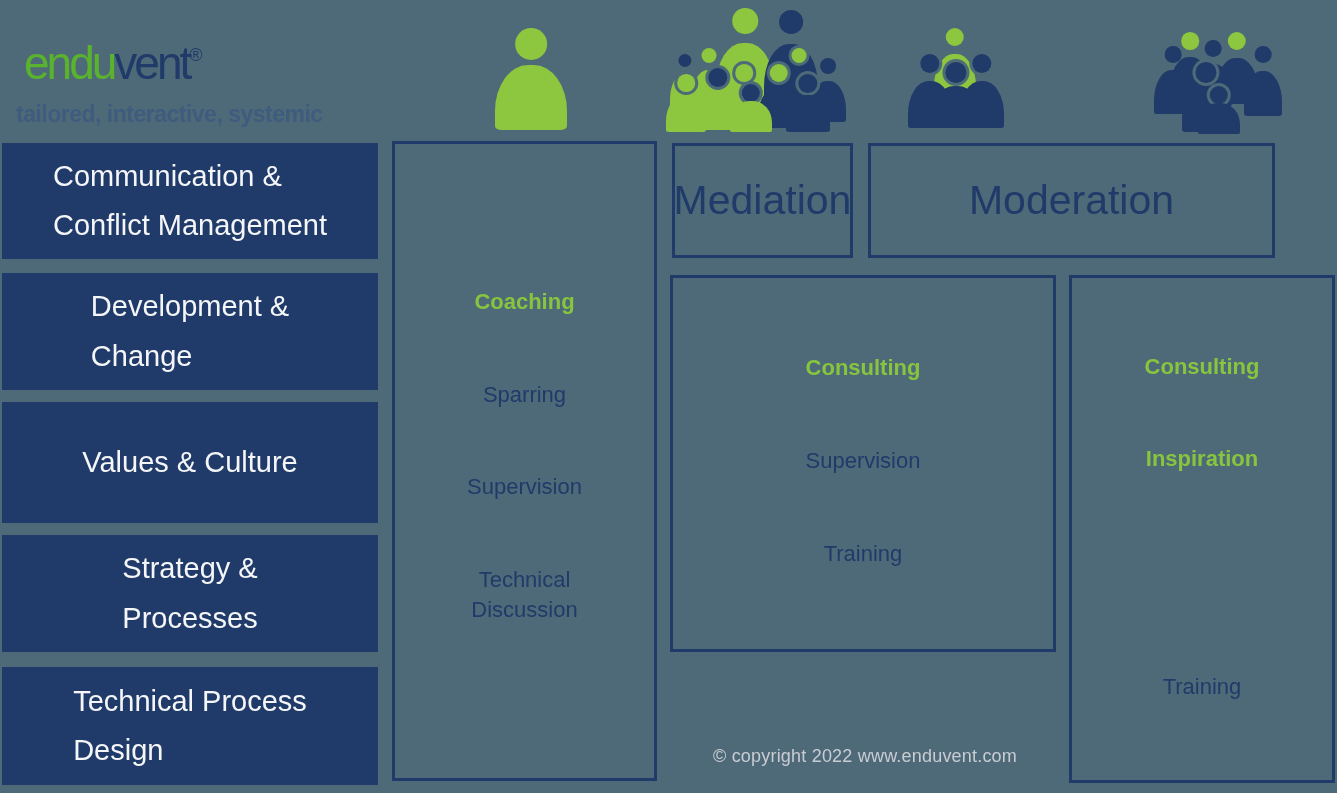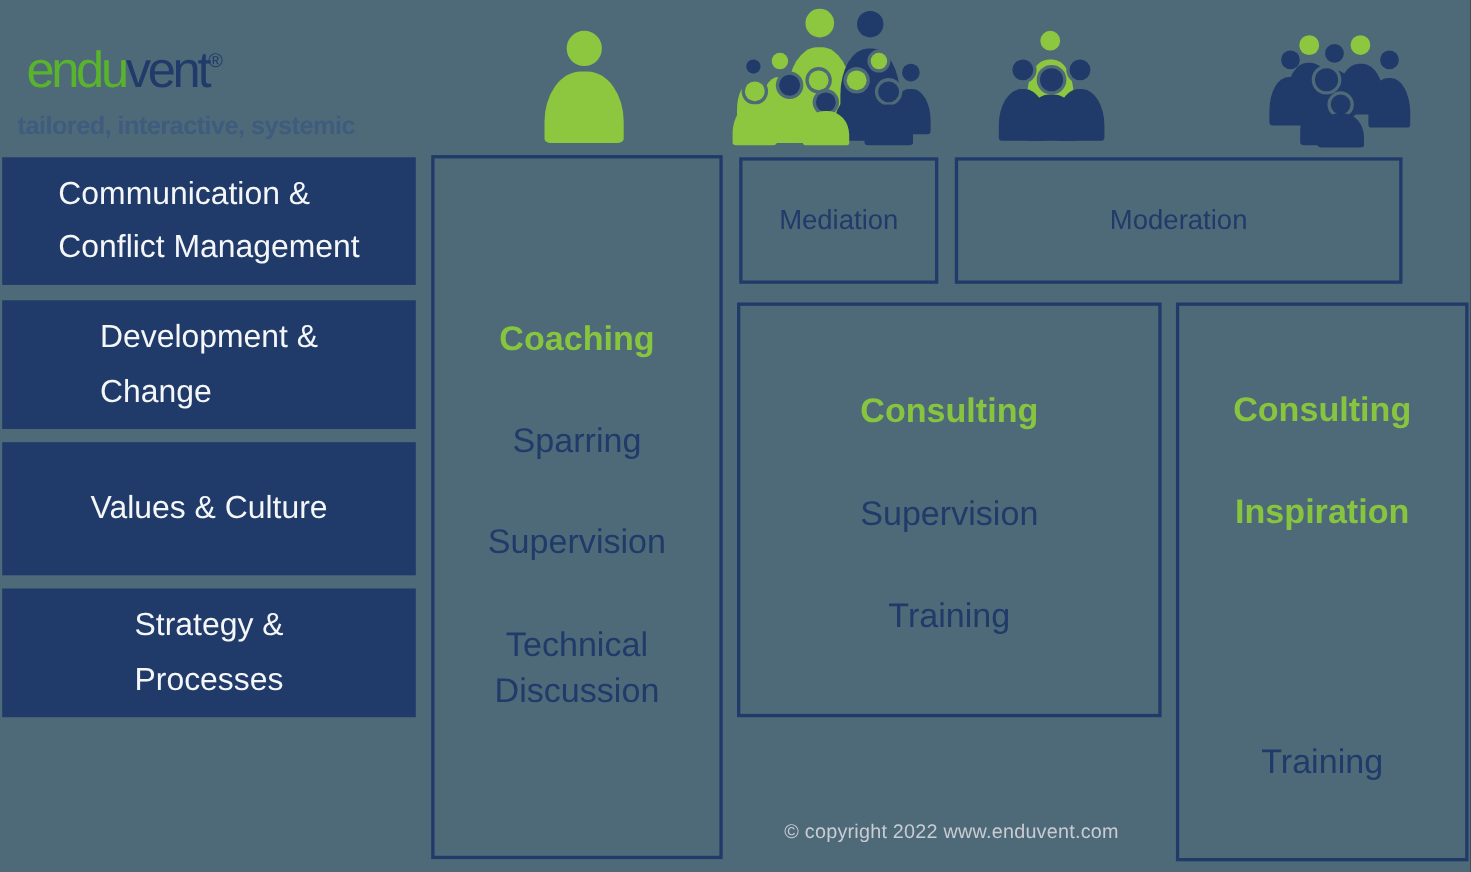--- a/index.html
+++ b/index.html
@@ -33,25 +33,25 @@
           aspect-ratio:1/1;border-radius:50%;background:var(--hc,var(--c));
           box-shadow:0 0 0 3px var(--background)}
   .pn .bd{position:absolute;left:0;right:0;bottom:0;top:36%;
           border-radius:46% 46% 8% 8%/70% 70% 6% 6%;background:var(--c)}
   
   .cat{position:absolute;left:2px;width:376px;background:var(--navy);
        display:flex;align-items:center;justify-content:center;text-align:left;
        color:var(--white-text);font-size:29px;line-height:1.7;white-space:pre-line}
   
   .obox{position:absolute;border:3px solid var(--navy)}
-  .svc{position:absolute;left:0;right:0;text-align:center;font-size:31px;
+  .svc{position:absolute;left:0;right:0;text-align:center;font-size:22px;
        line-height:1.35;color:var(--navy);white-space:pre-line}
   .svc.hl{color:var(--green);font-weight:bold}
   .single{display:flex;align-items:center;justify-content:center;
-          font-size:25px;color:var(--navy)}
+          font-size:41px;color:var(--navy)}
   
   .copyright{position:absolute;left:660px;width:410px;top:746px;text-align:center;
              font-size:18px;color:var(--copyright-gray);letter-spacing:.2px}
 </style>
 </head>
 <body>
 
 <div class="stage">
 
   <div class="logo"><span class="lg">endu</span><span class="ln">vent</span><span class="reg">®</span></div>
@@ -165,20 +165,22 @@
       </div>
   </div>
 
   <div class="cat" style="top:143px;height:116px">Communication &amp;
 Conflict Management</div>
   <div class="cat" style="top:273px;height:117px">Development &amp;
 Change</div>
   <div class="cat" style="top:402px;height:121px">Values &amp; Culture</div>
   <div class="cat" style="top:535px;height:117px">Strategy &amp;
 Processes</div>
+  <div class="cat" style="top:667px;height:118px">Technical Process
+Design</div>
 
   <div class="obox" style="left:392px;top:141px;width:265px;height:640px">
     <div class="svc hl" style="top:143px">Coaching</div>
     <div class="svc" style="top:236px">Sparring</div>
     <div class="svc" style="top:328px">Supervision</div>
     <div class="svc" style="top:421px">Technical
 Discussion</div>
   </div>
 
   <div class="obox single" style="left:672px;top:143px;width:181px;height:115px">Mediation</div>

